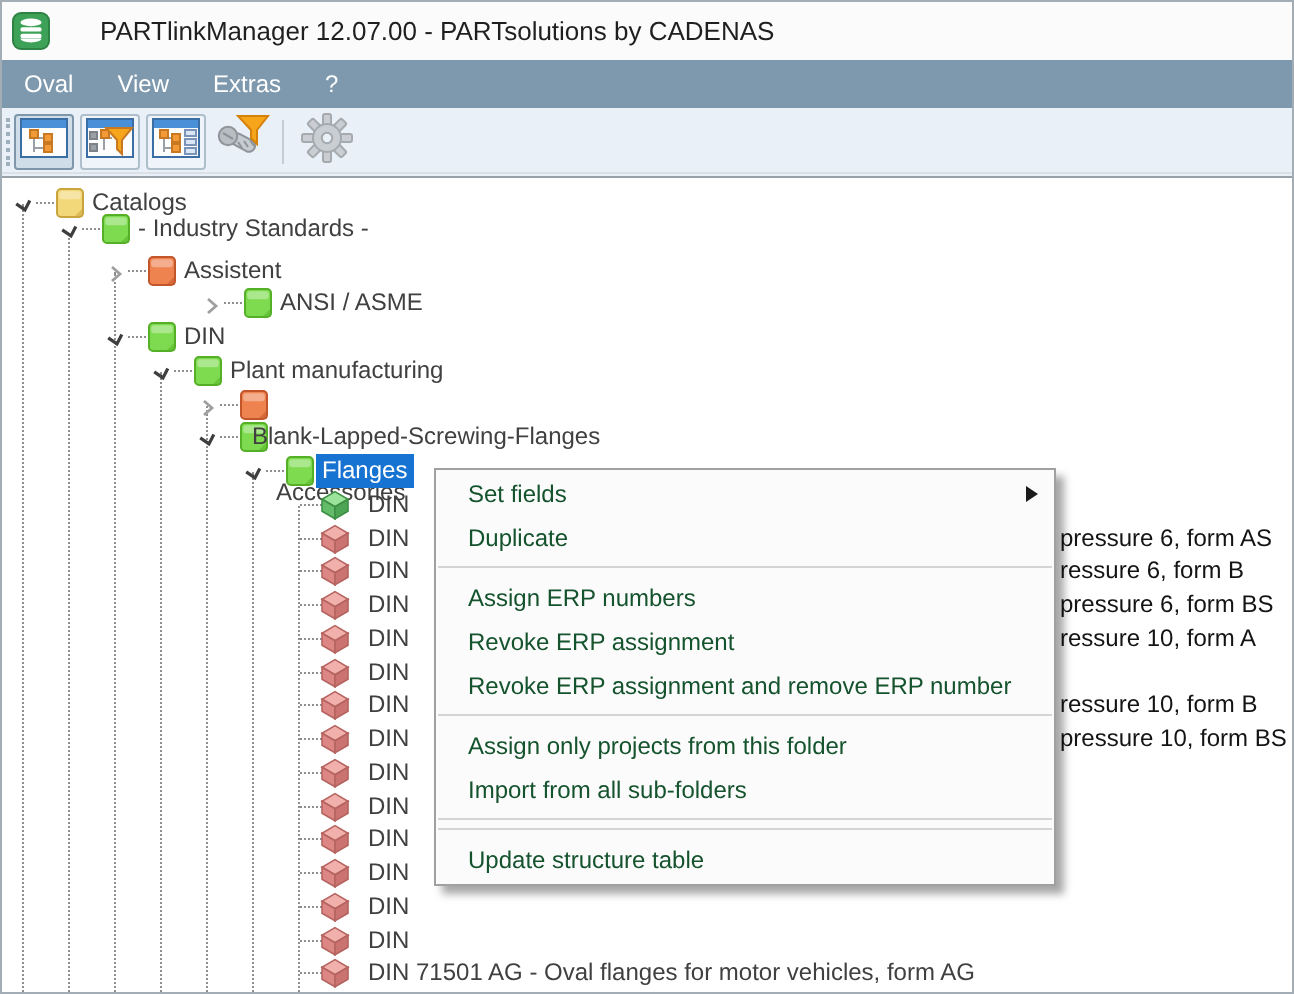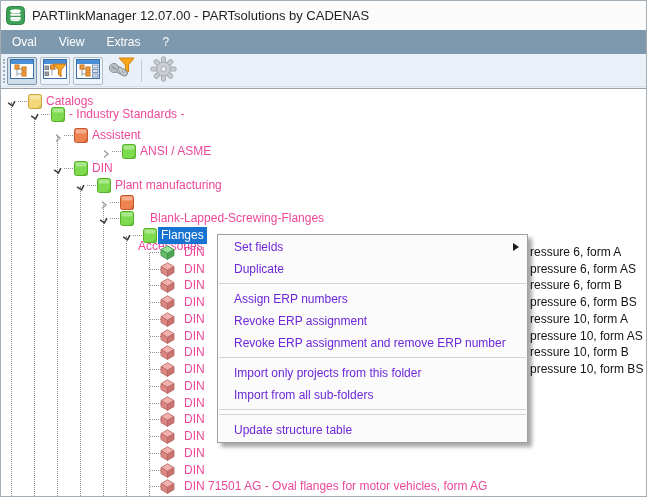--- a/index.html
+++ b/index.html
@@ -5,49 +5,49 @@
   * { margin:0; padding:0; box-sizing:border-box; }
   html,body { width:647px; height:497px; }
   body { font-family:"Liberation Sans", sans-serif; background:#fff; }
   #window {
     position:relative; width:647px; height:497px; overflow:hidden;
     background:#fff; border:1px solid #a3adb5;
   }
   
   #titlebar { position:absolute; left:0; top:0; width:100%; height:29px; background:#fbfbfb; display:flex; align-items:center; }
   #titlebar .app-icon { margin-left:5px; width:19px; height:19px; }
-  #titlebar .title-text { margin-left:7px; font-size:13px; color:#1f1f1f; white-space:nowrap; }
+  #titlebar .title-text { margin-left:25px; font-size:13px; color:#1f1f1f; white-space:nowrap; }
   
   #menubar { position:absolute; left:0; top:29px; width:100%; height:24px; display:flex; align-items:stretch; }
   .menubar-item { color:#ffffff; font-size:12px; padding:0 11px; display:flex; align-items:center; cursor:default; }
   
   #toolbar { position:absolute; left:0; top:53px; width:100%; height:35px; border-bottom:1px solid #98a1a8; }
   #toolbar::before { content:""; position:absolute; left:0; bottom:1px; width:100%; height:1px; background:#d9e0e6; }
   #drag-handle { position:absolute; left:2px; top:5px; width:3px; height:24px; border-left:2px dotted #9fb0bc; }
   .tool-btn { position:absolute; top:3px; width:30px; height:28px; display:flex; align-items:center; justify-content:center; border:1px solid transparent; border-radius:2px; }
   .tool-btn.pressed { border:1px solid #7d96aa; background:#cfdde9; }
   .tool-btn.framed { border:1px solid #aebfcb; background:#eef4fa; }
   #toolbar-sep { position:absolute; top:6px; width:1px; height:22px; background:#c3cdd5; }
   
   #tree { position:absolute; left:0; top:88px; width:100%; height:409px; background:#fff; }
   .guide-v { position:absolute; width:0; border-left:1px dotted #8f8f8f; }
   .tree-row { position:absolute; left:0; width:647px; height:17px; }
   .stub-h { position:absolute; height:0; border-top:1px dotted #8f8f8f; top:8px; }
   .row-arrow { position:absolute; top:3px; width:12px; height:12px; }
   .row-icon { position:absolute; top:1px; }
-  .row-label { position:absolute; top:0; font-size:12px; line-height:17px; color:#ec4899; white-space:nowrap; }
+  .row-label { position:absolute; top:0; font-size:12px; line-height:17px; color:#404040; white-space:nowrap; }
   .row-label.selected { color:#fff; padding:0 3px; }
   .row-fragment { position:absolute; left:529px; top:0; font-size:12px; line-height:17px; color:#141414; white-space:nowrap; }
   
   #context-menu {
     position:absolute; left:216px; top:233px; width:311px;
     background:#fbfbfb; border:1px solid #a0a0a0;
     box-shadow:4px 4px 4px rgba(0,0,0,0.35); padding:1px 0; z-index:20;
   }
-  .menu-item { position:relative; height:22px; line-height:22px; font-size:12px; color:#6d28d9; padding-left:16px; white-space:nowrap; }
+  .menu-item { position:relative; height:22px; line-height:22px; font-size:12px; color:#14532d; padding-left:16px; white-space:nowrap; }
   .menu-sep { height:1px; background:#d4d4d4; margin:3px 1px 4px 1px; }
   .submenu-arrow { position:absolute; right:8px; top:7px; width:0; height:0; border-left:6px solid #1a1a1a; border-top:4px solid transparent; border-bottom:4px solid transparent; }
 </style>
 </head>
 <body>
 
 <div id="window">
 
   <div id="titlebar" style="background: rgb(251, 251, 251);">
     <span class="app-icon">
@@ -230,21 +230,21 @@
       <div class="tree-row" style="top: 121.25px;">
         <div class="stub-h" style="left: 109px; width: 9px;"></div>
         <span class="row-arrow" style="left: 97px;"><svg width="12" height="12" viewBox="0 0 12 12">
             <path d="M2.5 4 L6 8 L9.5 4" fill="none" stroke="#3e3e3e" stroke-width="1.6" transform="rotate(-14 6 6)"></path>
           </svg></span>
         <span class="row-icon" style="left: 119px;"><svg width="14" height="15" viewBox="0 0 14 15">
     <rect x="0.5" y="0.5" width="13" height="14" rx="2" fill="#7edb4f" stroke="#55b028"></rect>
     <rect x="1.6" y="1.6" width="10.8" height="4" rx="1.5" fill="rgba(255,255,255,0.35)"></rect>
     <path d="M9 14.5 L13.5 14.5 L13.5 10 Z" fill="#55b028" opacity="0.55"></path>
   </svg></span>
-        <span class="row-label" style="left: 149px;">Blank-Lapped-Screwing-Flanges</span>
+        <span class="row-label" style="left: 125px;">Blank-Lapped-Screwing-Flanges</span>
       </div>
       <div class="tree-row" style="top: 138px;">
         <div class="stub-h" style="left: 132px; width: 9px;"></div>
         <span class="row-arrow" style="left: 120px;"><svg width="12" height="12" viewBox="0 0 12 12">
             <path d="M2.5 4 L6 8 L9.5 4" fill="none" stroke="#3e3e3e" stroke-width="1.6" transform="rotate(-14 6 6)"></path>
           </svg></span>
         <span class="row-icon" style="left: 142px;"><svg width="14" height="15" viewBox="0 0 14 15">
     <rect x="0.5" y="0.5" width="13" height="14" rx="2" fill="#7edb4f" stroke="#55b028"></rect>
     <rect x="1.6" y="1.6" width="10.8" height="4" rx="1.5" fill="rgba(255,255,255,0.35)"></rect>
     <path d="M9 14.5 L13.5 14.5 L13.5 10 Z" fill="#55b028" opacity="0.55"></path>
@@ -252,21 +252,20 @@
         <span class="row-label selected" style="left: 157px; background: rgb(22, 115, 209);">Flanges</span>
       </div>
       <div class="tree-row" style="top: 154.75px;">
         <div class="stub-h" style="left: 149px; width: 15px;"></div>
         <span class="row-icon" style="left: 159px;"><svg width="15" height="15" viewBox="0 0 15 15">
     <path d="M7.5 0.8 L14 4.6 L7.5 8.4 L1 4.6 Z" fill="#9be49b" stroke="#3f8f46" stroke-width="0.8"></path>
     <path d="M1 4.6 L7.5 8.4 L7.5 14.4 L1 10.6 Z" fill="#63bc6a" stroke="#3f8f46" stroke-width="0.8"></path>
     <path d="M14 4.6 L7.5 8.4 L7.5 14.4 L14 10.6 Z" fill="#4da554" stroke="#3f8f46" stroke-width="0.8"></path>
   </svg></span>
         <span class="row-label" style="left: 183px;">DIN</span>
-        <span class="row-fragment">ressure 6, form A</span>
       </div>
       <div class="tree-row" style="top: 171.5px;">
         <div class="stub-h" style="left: 149px; width: 15px;"></div>
         <span class="row-icon" style="left: 159px;"><svg width="15" height="15" viewBox="0 0 15 15">
     <path d="M7.5 0.8 L14 4.6 L7.5 8.4 L1 4.6 Z" fill="#f2b0ac" stroke="#b56460" stroke-width="0.8"></path>
     <path d="M1 4.6 L7.5 8.4 L7.5 14.4 L1 10.6 Z" fill="#dd8784" stroke="#b56460" stroke-width="0.8"></path>
     <path d="M14 4.6 L7.5 8.4 L7.5 14.4 L14 10.6 Z" fill="#cb7370" stroke="#b56460" stroke-width="0.8"></path>
   </svg></span>
         <span class="row-label" style="left: 183px;">DIN</span>
         <span class="row-fragment">pressure 6, form AS</span>
@@ -302,21 +301,20 @@
         <span class="row-fragment">ressure 10, form A</span>
       </div>
       <div class="tree-row" style="top: 238.5px;">
         <div class="stub-h" style="left: 149px; width: 15px;"></div>
         <span class="row-icon" style="left: 159px;"><svg width="15" height="15" viewBox="0 0 15 15">
     <path d="M7.5 0.8 L14 4.6 L7.5 8.4 L1 4.6 Z" fill="#f2b0ac" stroke="#b56460" stroke-width="0.8"></path>
     <path d="M1 4.6 L7.5 8.4 L7.5 14.4 L1 10.6 Z" fill="#dd8784" stroke="#b56460" stroke-width="0.8"></path>
     <path d="M14 4.6 L7.5 8.4 L7.5 14.4 L14 10.6 Z" fill="#cb7370" stroke="#b56460" stroke-width="0.8"></path>
   </svg></span>
         <span class="row-label" style="left: 183px;">DIN</span>
-        <span class="row-fragment">pressure 10, form AS</span>
       </div>
       <div class="tree-row" style="top: 255.25px;">
         <div class="stub-h" style="left: 149px; width: 15px;"></div>
         <span class="row-icon" style="left: 159px;"><svg width="15" height="15" viewBox="0 0 15 15">
     <path d="M7.5 0.8 L14 4.6 L7.5 8.4 L1 4.6 Z" fill="#f2b0ac" stroke="#b56460" stroke-width="0.8"></path>
     <path d="M1 4.6 L7.5 8.4 L7.5 14.4 L1 10.6 Z" fill="#dd8784" stroke="#b56460" stroke-width="0.8"></path>
     <path d="M14 4.6 L7.5 8.4 L7.5 14.4 L14 10.6 Z" fill="#cb7370" stroke="#b56460" stroke-width="0.8"></path>
   </svg></span>
         <span class="row-label" style="left: 183px;">DIN</span>
         <span class="row-fragment">ressure 10, form B</span>
@@ -397,20 +395,20 @@
     </div>
 
   <div id="context-menu">
       <div class="menu-item"><span>Set fields</span><span class="submenu-arrow"></span></div>
       <div class="menu-item"><span>Duplicate</span></div>
       <div class="menu-sep"></div>
       <div class="menu-item"><span>Assign ERP numbers</span></div>
       <div class="menu-item"><span>Revoke ERP assignment</span></div>
       <div class="menu-item"><span>Revoke ERP assignment and remove ERP number</span></div>
       <div class="menu-sep"></div>
-      <div class="menu-item"><span>Import only projects from this folder</span></div>
+      <div class="menu-item"><span>Assign only projects from this folder</span></div>
       <div class="menu-item"><span>Import from all sub-folders</span></div>
       <div class="menu-sep"></div>
       <div class="menu-sep"></div>
       <div class="menu-item"><span>Update structure table</span></div>
     </div>
 
 </div>
 
 </body></html>

